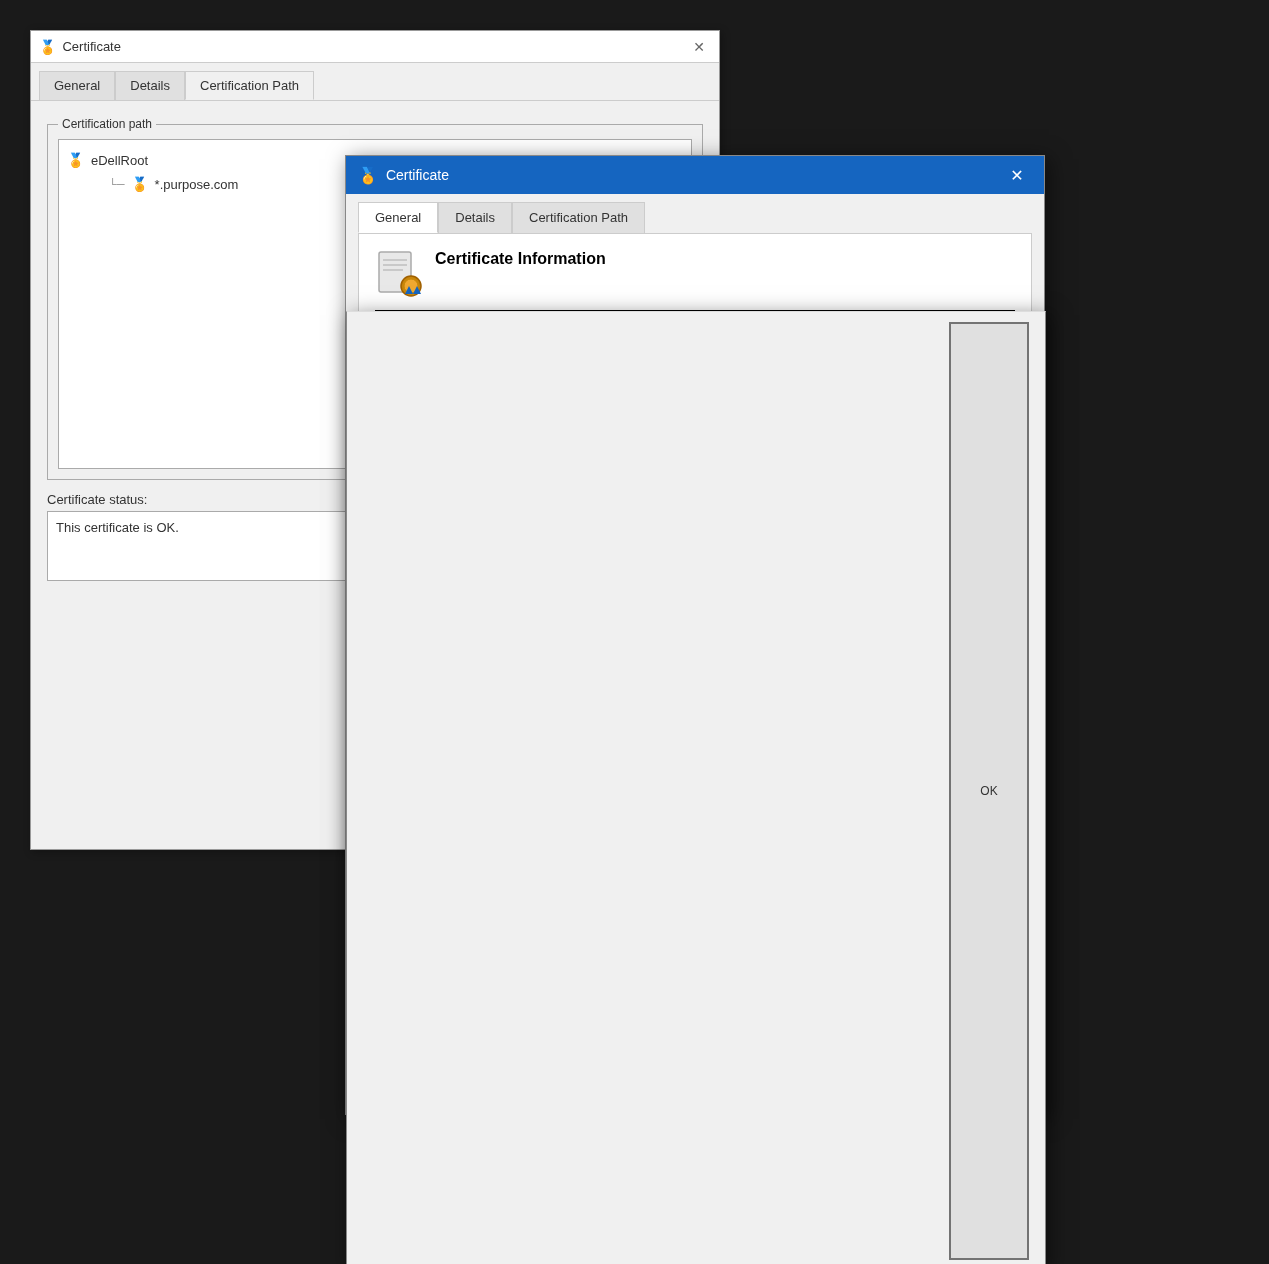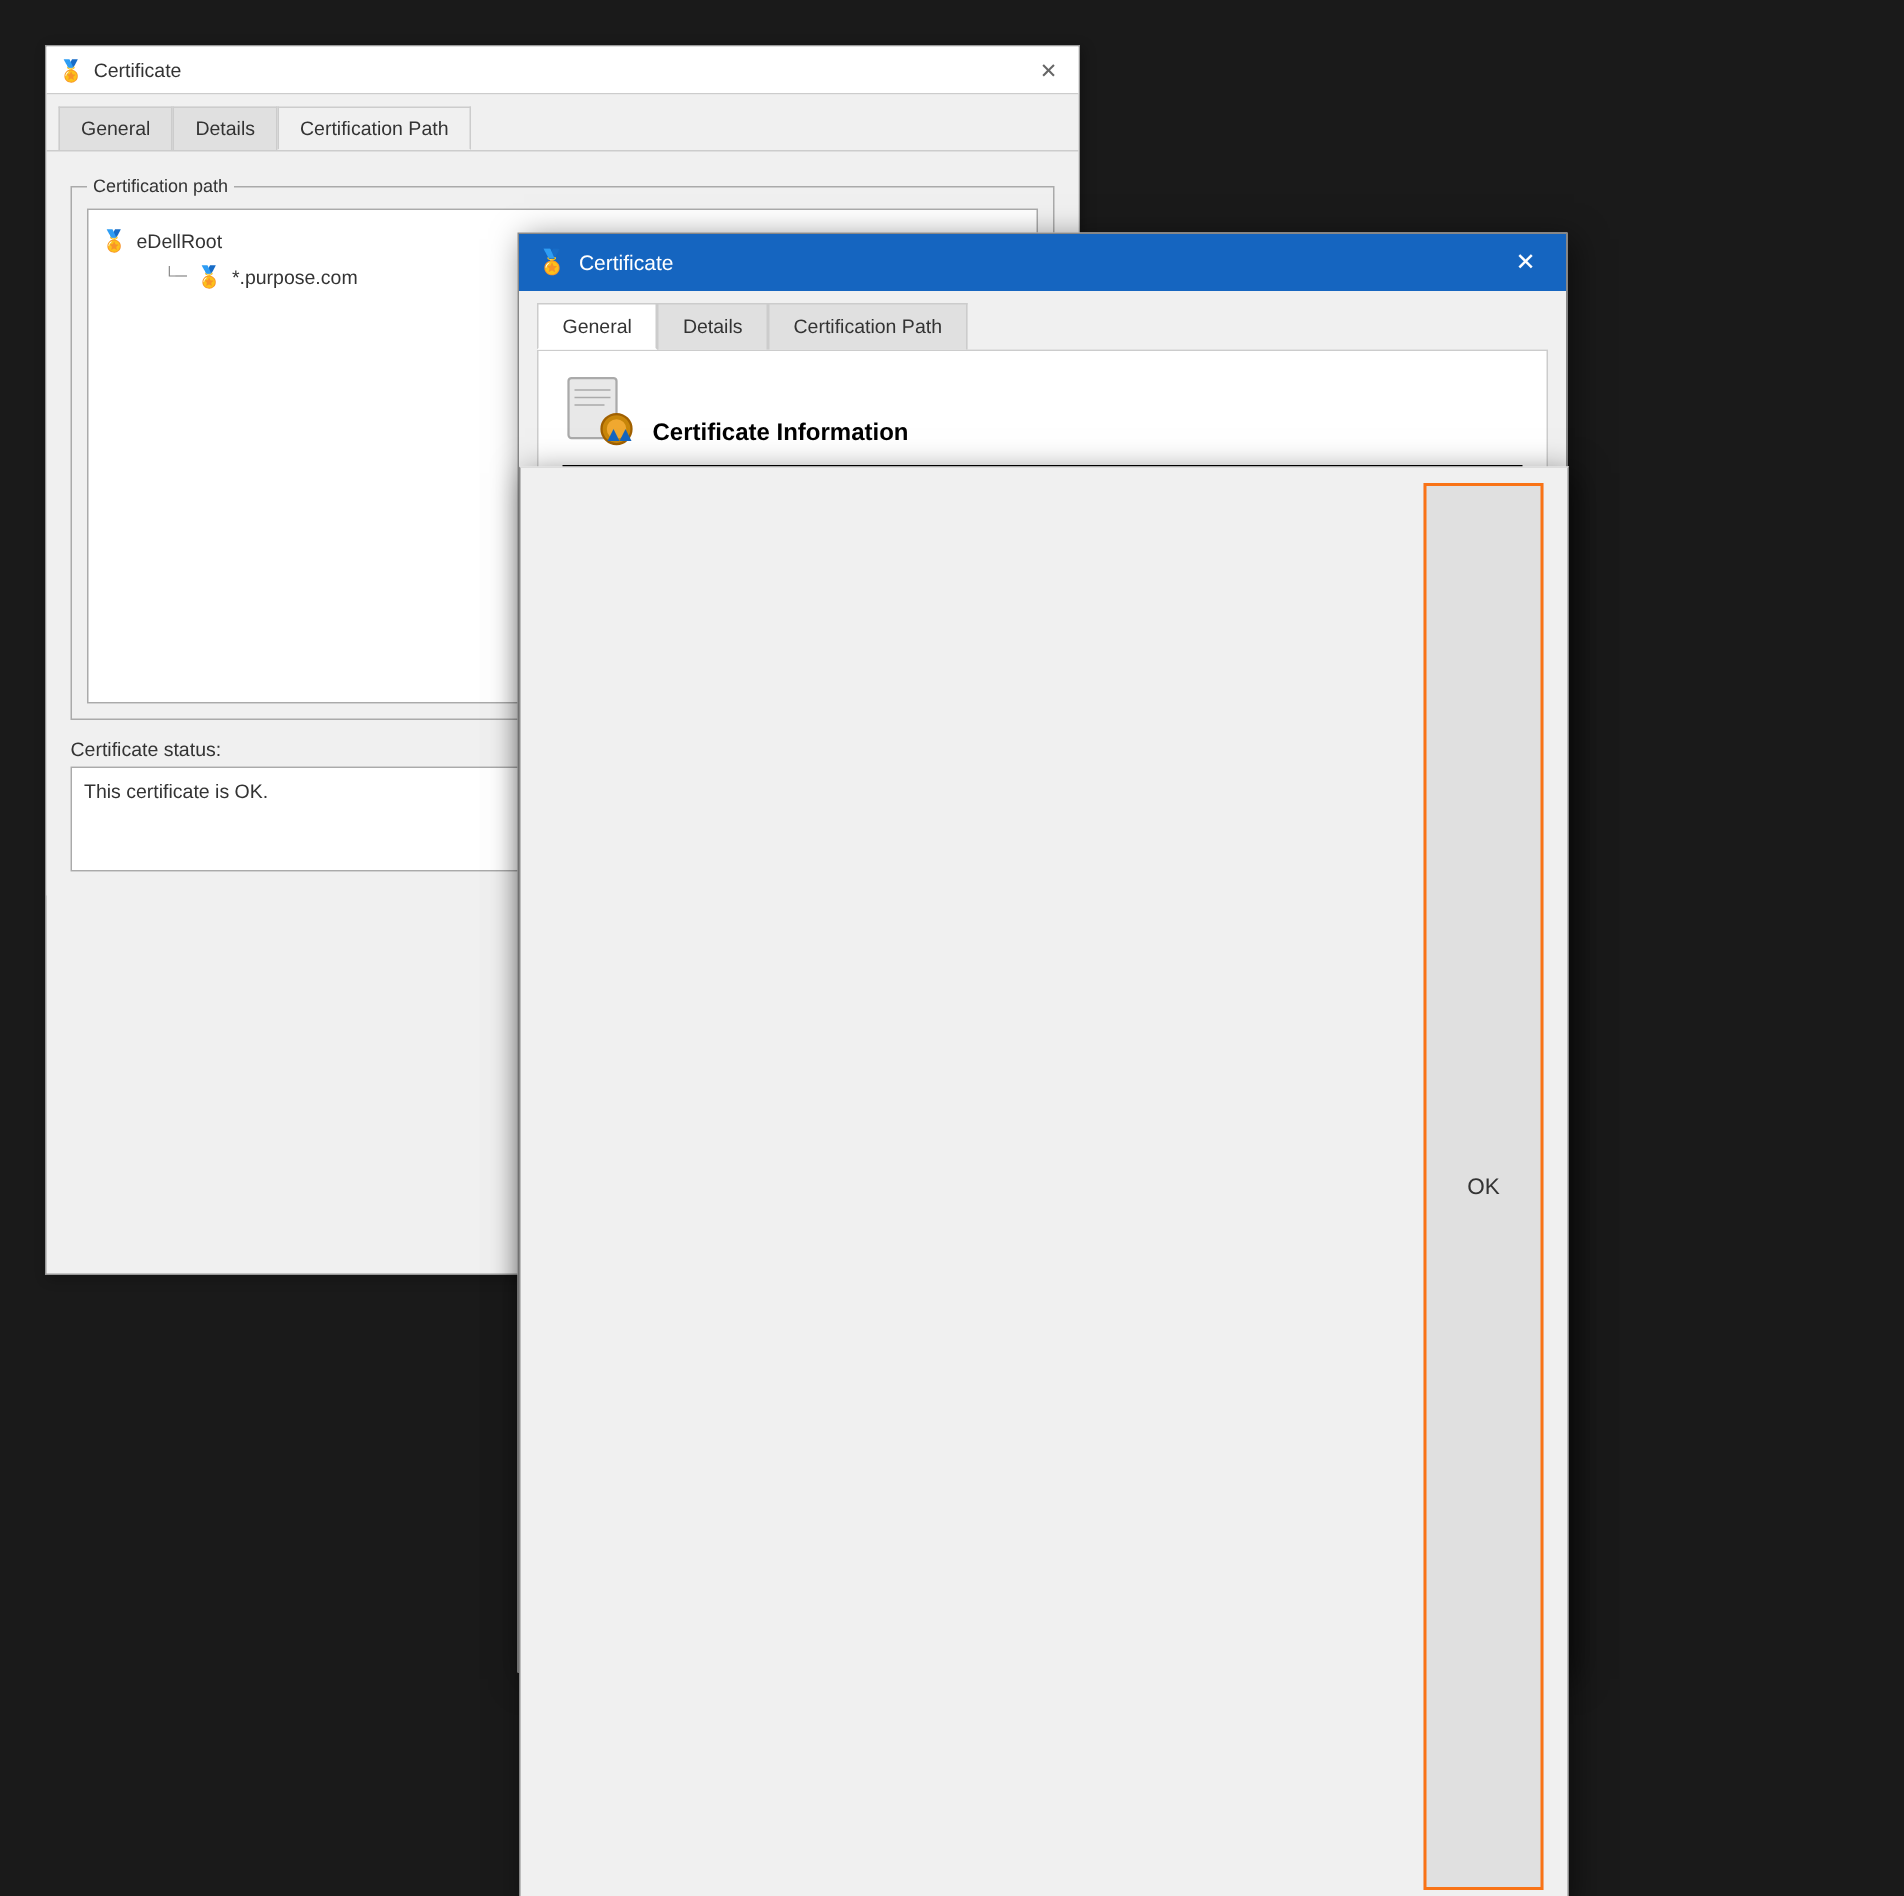--- a/index.html
+++ b/index.html
@@ -212,21 +212,21 @@
 
     .window-fg .tab-content {
       margin: 0 12px 12px 12px;
       background: #fff;
       border: 1px solid #ccc;
       padding: 16px;
     }
 
     .cert-info-header {
       display: flex;
-      align-items: flex-end;
+      align-items: flex-start;
       gap: 12px;
       padding-bottom: 12px;
       border-bottom: 3px solid #000000;
     }
 
     .cert-big-icon {
       width: 48px;
       height: 48px;
       display: flex;
       align-items: center;
@@ -311,22 +311,22 @@
 
     .window-fg .footer {
       display: flex;
       justify-content: flex-end;
       padding: 8px 16px 12px 16px;
       gap: 8px;
     }
 
     .btn-ok {
       padding: 6px 20px;
-      font-size: 15px;
-      border: 2px solid #f97316;
+      font-size: 12px;
+      border: 2px solid #737373;
       background: #e0e0e0;
       cursor: pointer;
       color: #333;
       min-width: 80px;
     }
 
     .issuer-stmt-btn {
       padding: 6px 16px;
       font-size: 13px;
       border: 1px solid #aaa;

